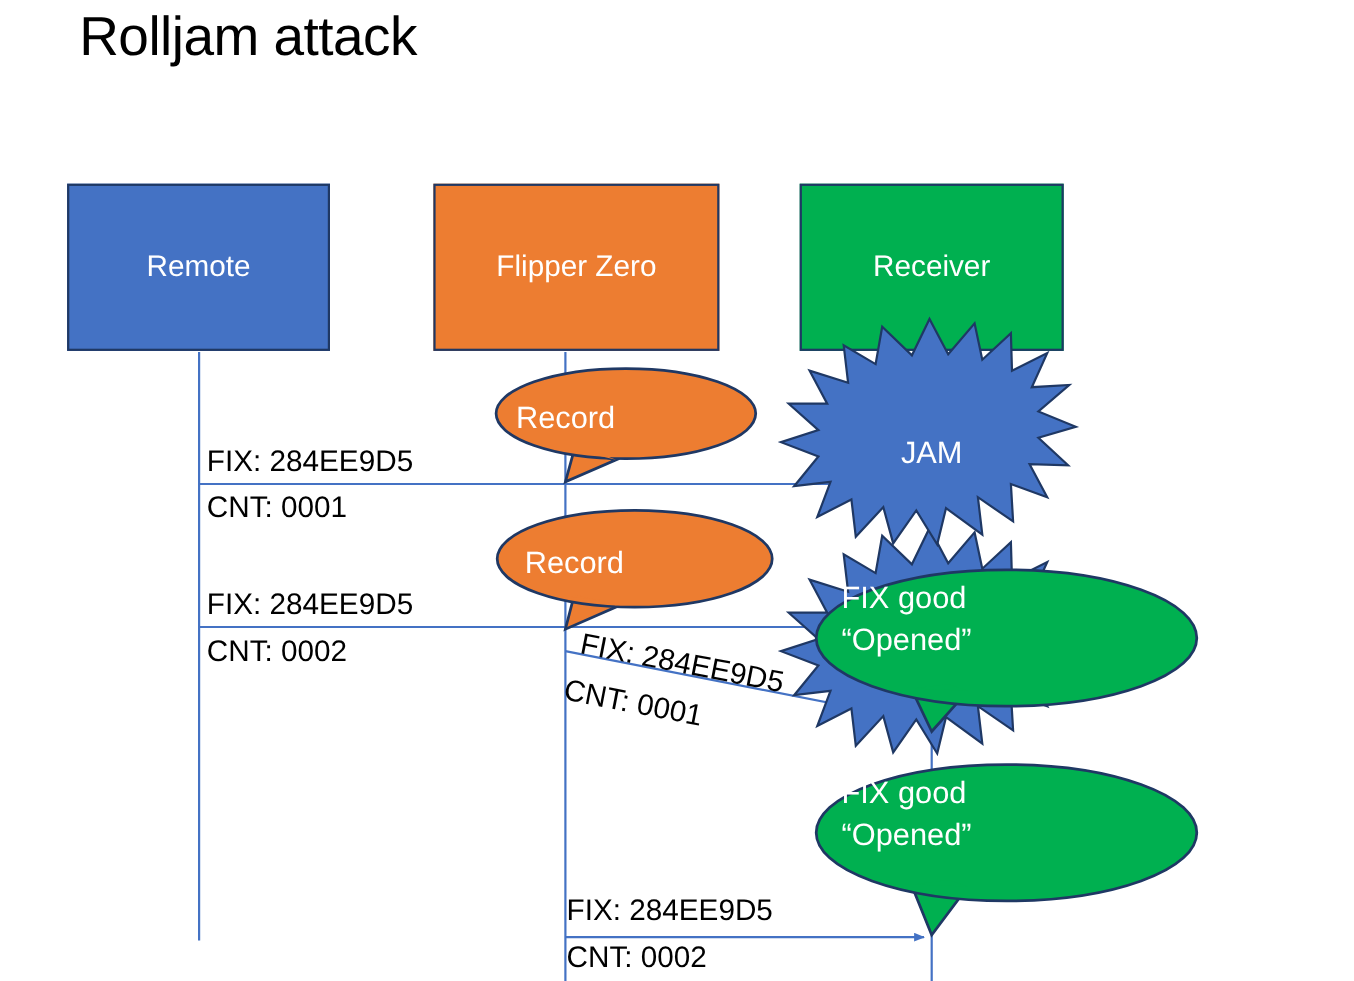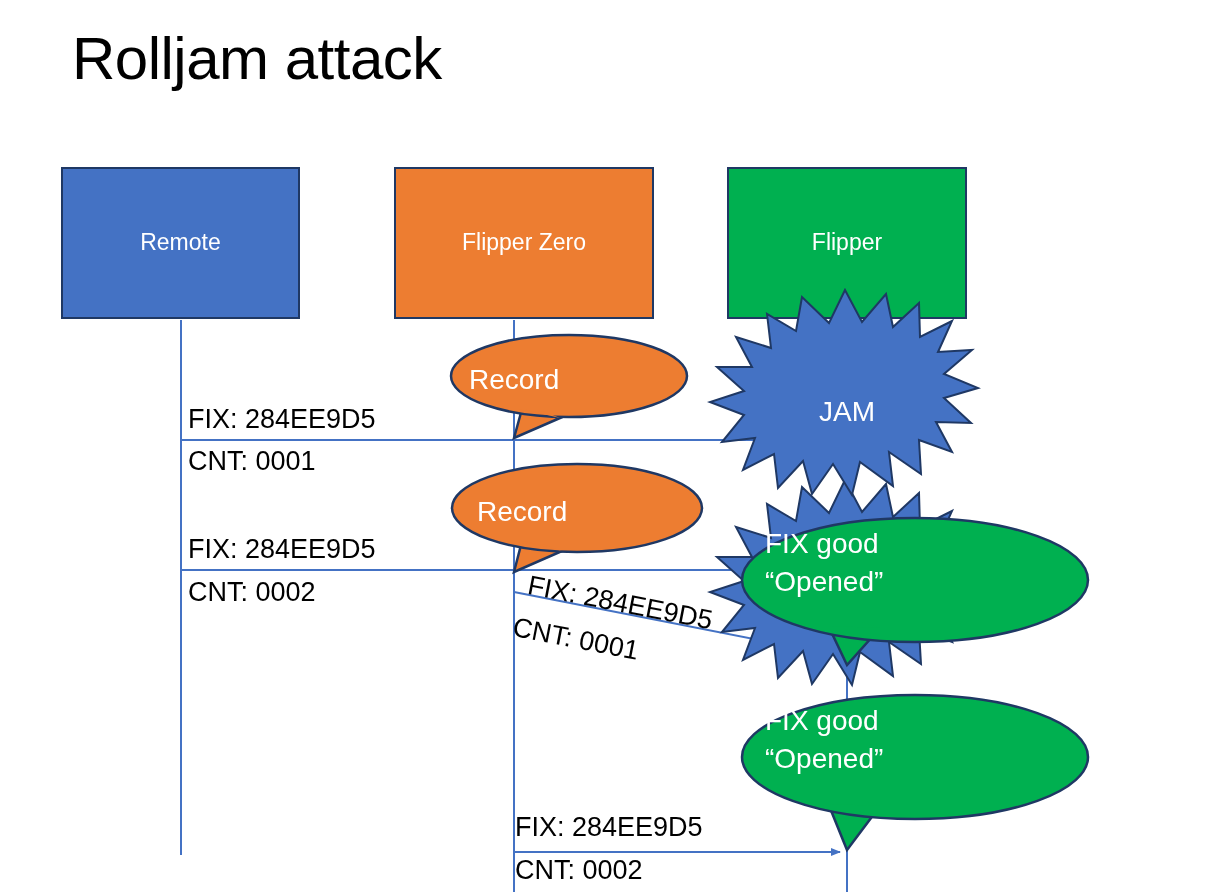--- a/index.html
+++ b/index.html
@@ -22,39 +22,38 @@
     left: 0;
     top: 0;
     width: 1231px;
     height: 892px;
   }
 
   .title {
     position: absolute;
     left: 72px;
     top: 4px;
-    font-size: 60px;
+    font-size: 50px;
     font-weight: 400;
     color: #000000;
     letter-spacing: -0.5px;
     white-space: nowrap;
-    margin-top: 20px;
   }
 
   .actor-box {
     position: absolute;
     box-sizing: border-box;
     border: 2px solid #1F3864;
     display: flex;
     align-items: center;
     justify-content: center;
   }
   .actor-label {
     color: #ffffff;
-    font-size: 23px;
+    font-size: 27px;
     line-height: 1.1;
     text-align: left;
     white-space: nowrap;
   }
 
   .msg-label {
     position: absolute;
     font-size: 27px;
     color: #000000;
     white-space: nowrap;
@@ -120,21 +119,21 @@
 
   <div class="actor-box" style="left:61px; top:167px; width:239px; height:152px; background:#4472C4;">
     <span class="actor-label">Remote</span>
   </div>
 
   <div class="actor-box" style="left:394px; top:167px; width:260px; height:152px; background:#ED7D31;">
     <span class="actor-label">Flipper Zero</span>
   </div>
 
   <div class="actor-box" style="left:727px; top:167px; width:240px; height:152px; background:#00B050;">
-    <span class="actor-label">Flipper</span>
+    <span class="actor-label">Receiver</span>
   </div>
 
   <svg class="layer" viewBox="0 0 1231 892" xmlns="http://www.w3.org/2000/svg">
 
     <g>
       <polygon points="860,462 893,486 889,452 921,474 919,440 952,452 936,422
                        971,423 944,398 978,388 944,374 972,350 938,352 952,321
                        920,337 919,303 893,327 886,294 862,322 845,290 829,323
                        802,297 796,331 767,314 771,348 736,337 752,367 717,367
                        744,391 710,402 744,415 722,442 755,438 743,470 774,454

